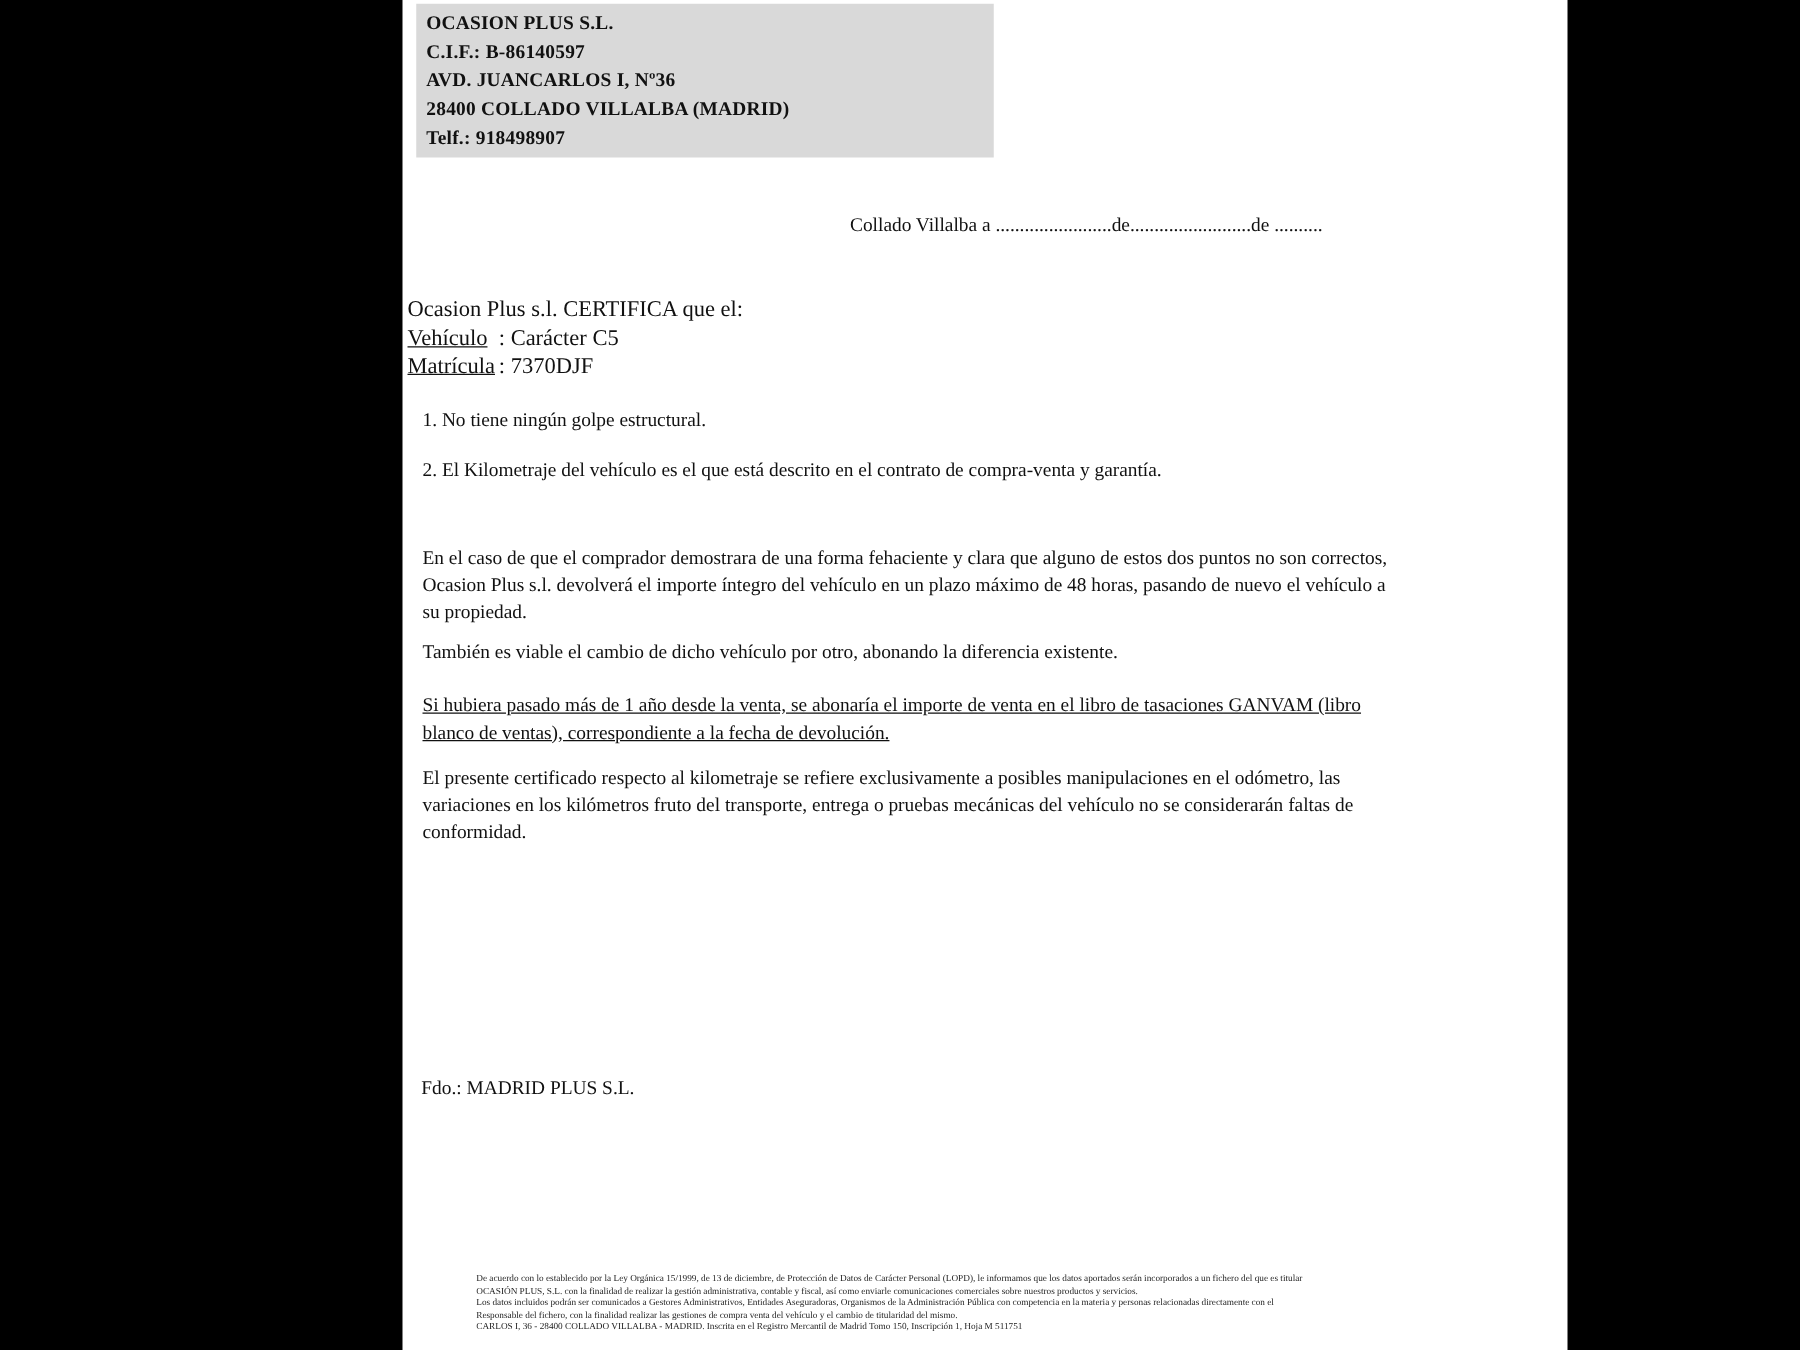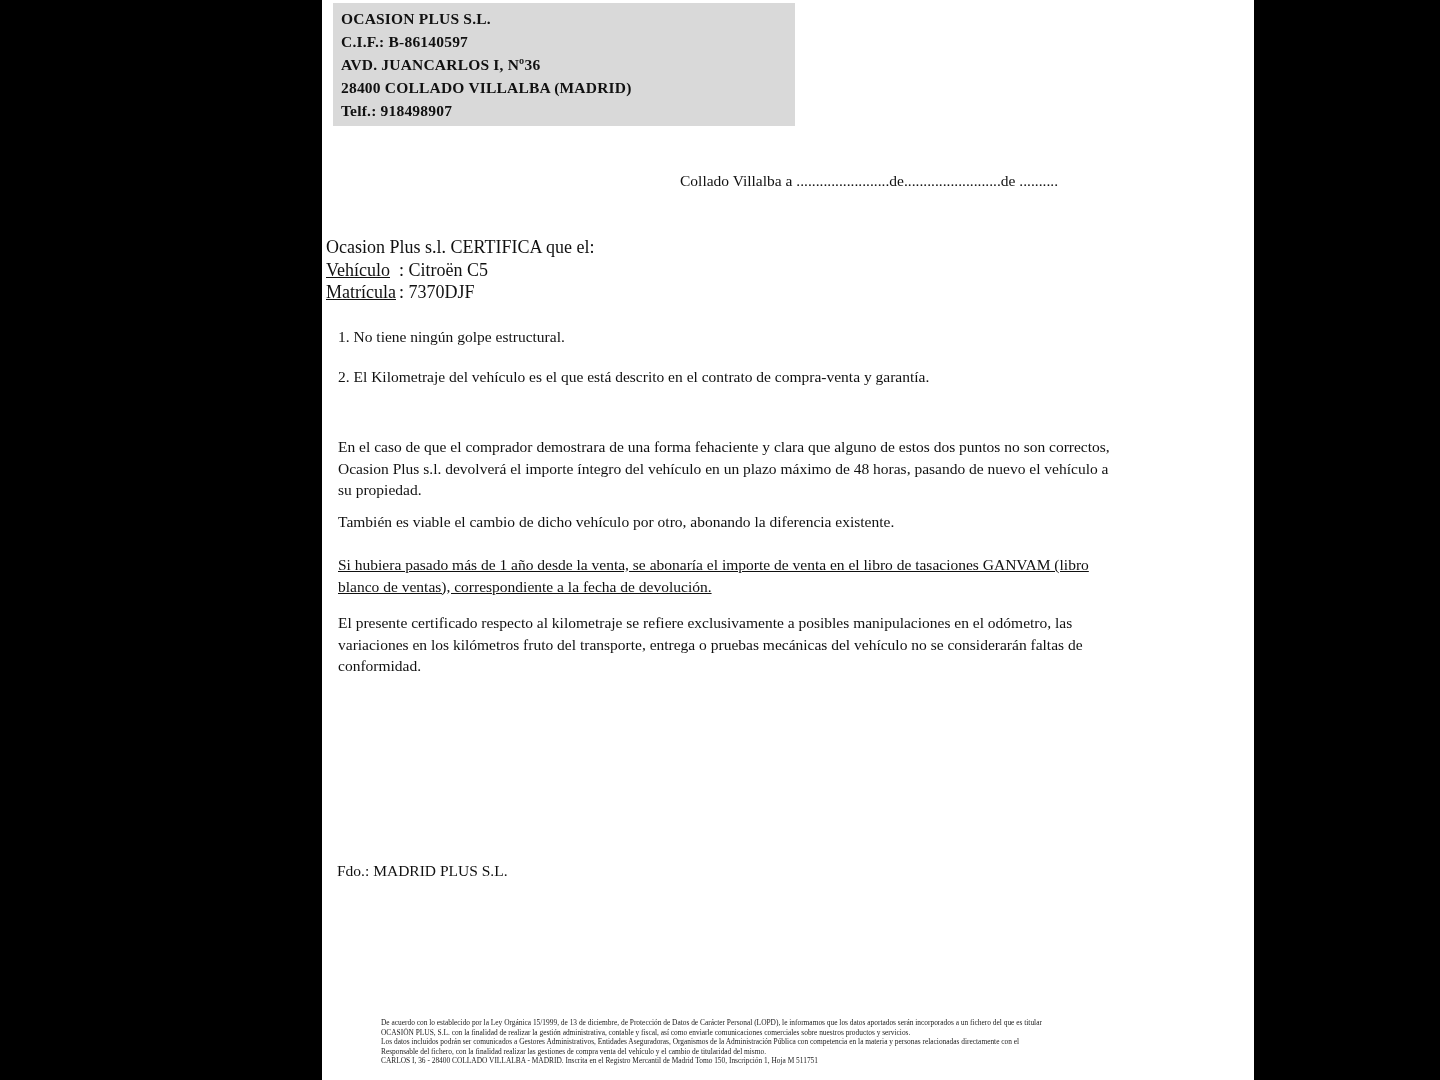--- a/index.html
+++ b/index.html
@@ -84,21 +84,21 @@
       <div>AVD. JUANCARLOS I, Nº36</div>
       <div>28400 COLLADO VILLALBA (MADRID)</div>
       <div>Telf.: 918498907</div>
     </div>
 
     <div class="abs date-line">Collado Villalba a ........................de.........................de ..........</div>
 
     <div class="abs cert-block">
       <div>Ocasion Plus s.l. CERTIFICA que el:</div>
       <div class="field-row">
-        <span class="lbl">Vehículo</span><span class="val">: Citroën C5</span>
+        <span class="lbl">Vehículo</span><span class="val">: Carácter C5</span>
       </div>
       <div class="field-row">
         <span class="lbl">Matrícula</span><span class="val">: 7370DJF</span>
       </div>
     </div>
 
     <div class="abs pt pt1">1. No tiene ningún golpe estructural.</div>
     <div class="abs pt pt2">2. El Kilometraje del vehículo es el que está descrito en el contrato de compra-venta y garantía.</div>
 
     <div class="abs para para1">En el caso de que el comprador demostrara de una forma fehaciente y clara que alguno de estos dos puntos no son correctos, Ocasion Plus s.l. devolverá el importe íntegro del vehículo en un plazo máximo de 48 horas, pasando de nuevo el vehículo a su propiedad.</div>

